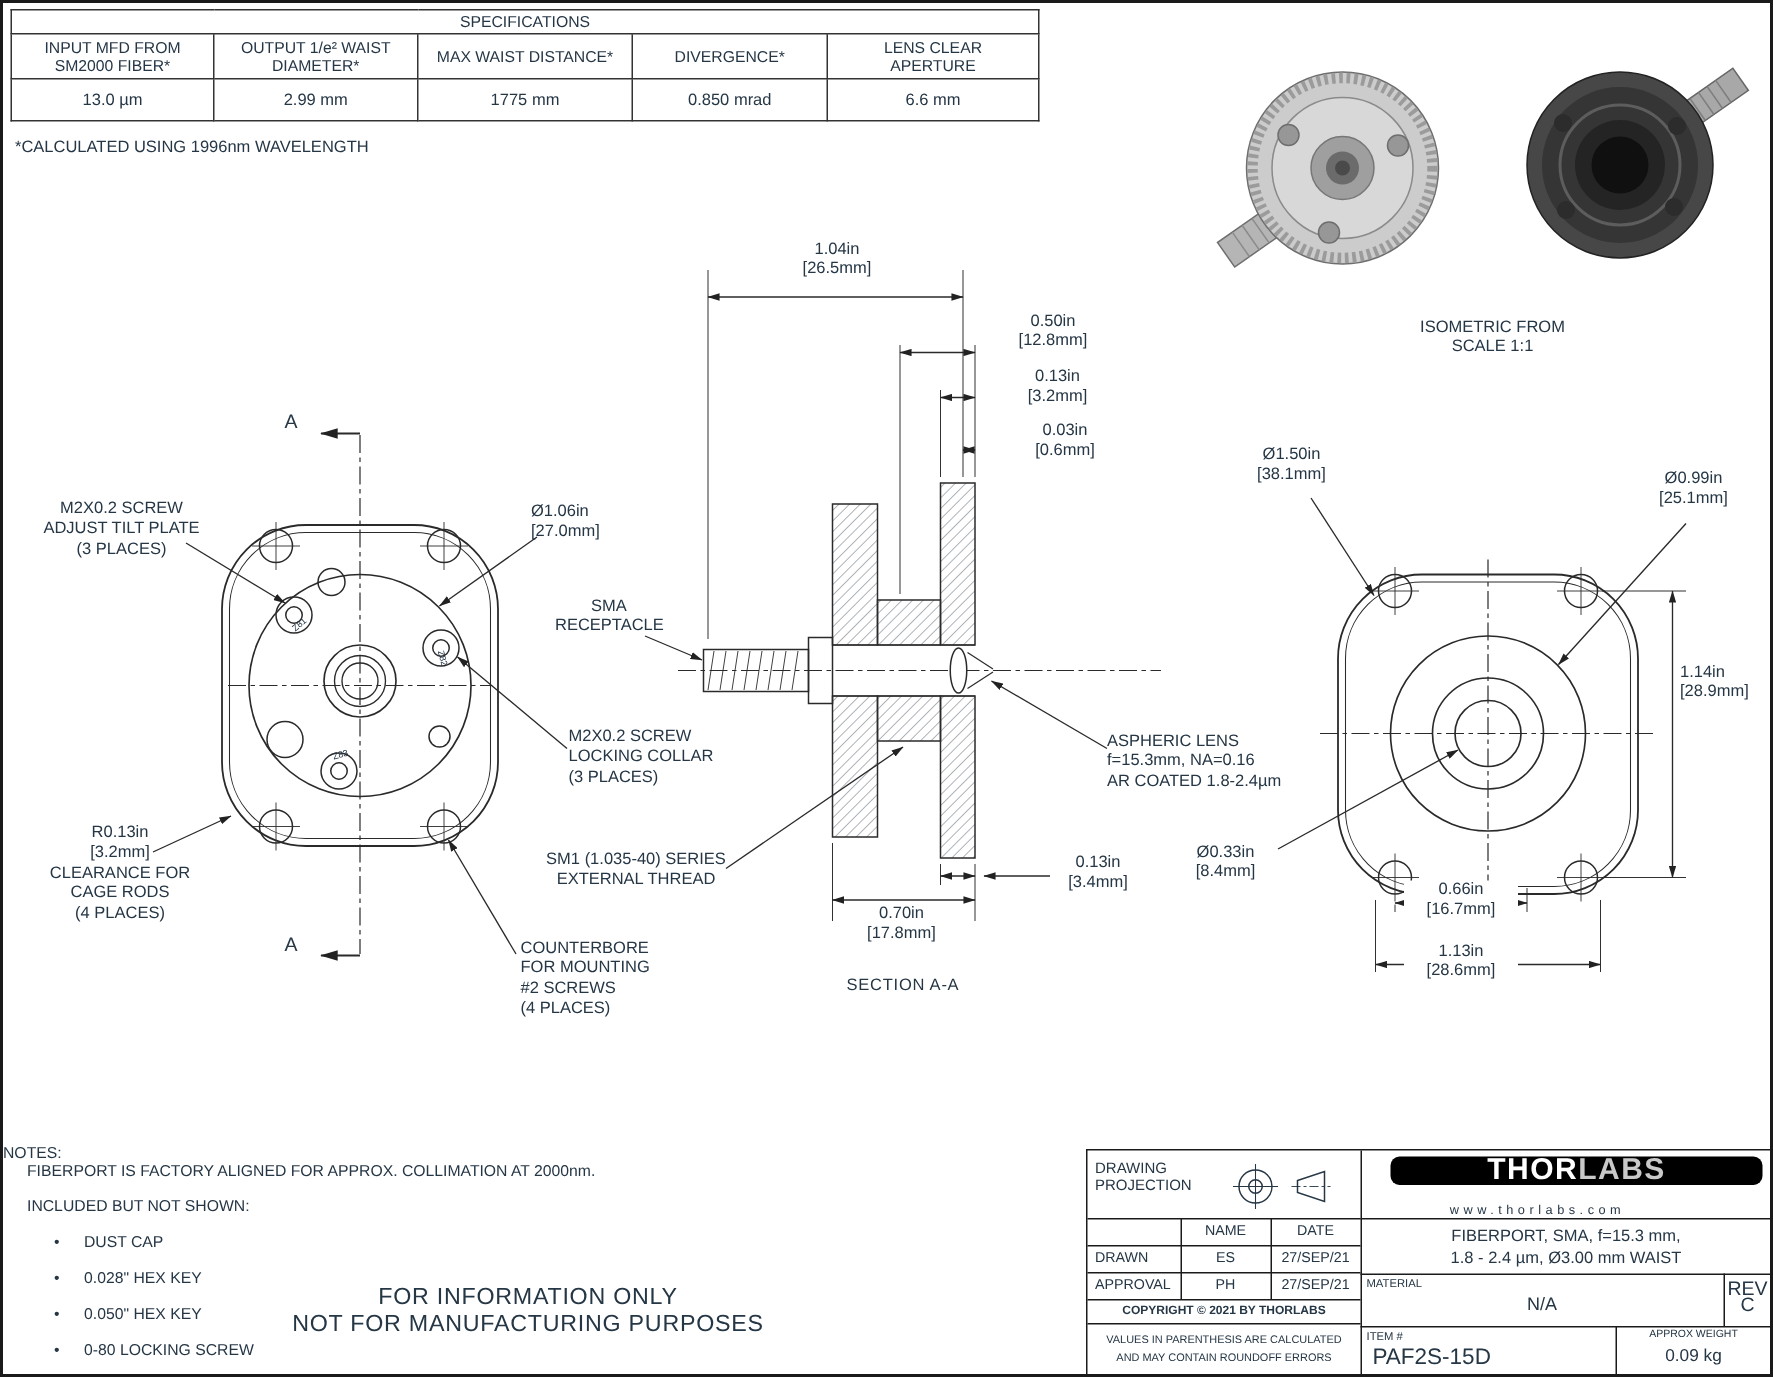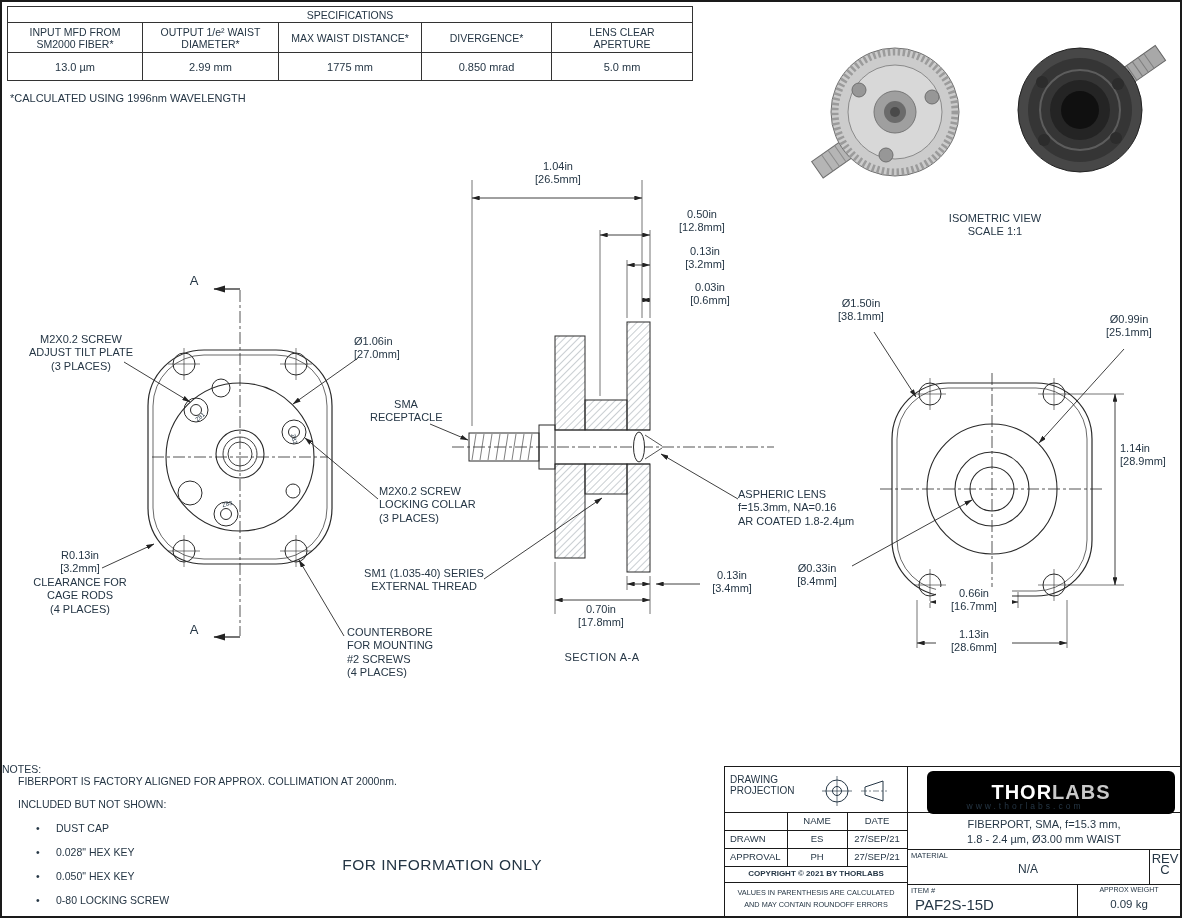--- a/index.html
+++ b/index.html
@@ -6,42 +6,42 @@
   html,body { background:#ffffff; }
   #sheet { position:relative; width:1182px; height:918px; background:#fff;
            border:2px solid #1a1a1a; overflow:hidden;
            font-family:"Liberation Sans", sans-serif; color:#253645; }
   svg.overlay { position:absolute; left:0; top:0; }
   .lbl { position:absolute; font-size:11px; line-height:1.22; white-space:pre-line; color:#253645; }
   .c { text-align:center; }
   .bg { background:#fff; }
   .sm { font-size:10.5px; }
   .tiny { position:absolute; font-size:6px; color:#253645; }
-  .big { font-size:15.5px; letter-spacing:0.5px;text-align:right; }
+  .big { font-size:15.5px; letter-spacing:0.5px; }
 
   
   #spec { position:absolute; left:5px; top:4px; border-collapse:collapse; table-layout:fixed; }
   #spec th, #spec td { border:1px solid #333; font-weight:normal; font-size:10.5px;
                        text-align:center; vertical-align:middle; white-space:pre-line;
                        padding:2px 3px; color:#253645; }
   #spec .title { height:16px; padding:1px; }
   #spec thead tr:nth-child(2) th { height:30px; }
   #spec tbody td { height:28px; font-size:11px; }
 
   
   .bullet { font-size:10.5px; line-height:10.6px; color:#253645; }
   .bullet::before { content:"•"; display:inline-block; width:20px; }
 
   
   #tblock { position:absolute; left:722px; top:764px; width:459px; height:152px;
             border:1.5px solid #1a1a1a; }
   #tblock .vline { position:absolute; width:0; border-left:1px solid #1a1a1a; }
   #tblock .hline { position:absolute; height:0; border-top:1px solid #1a1a1a; }
   #tblock .tc { position:absolute; font-size:9.5px; color:#253645; white-space:pre-line; }
-  .logo-box { position:absolute; left:202px; top:4px; width:248px; height:43px;
+  .logo-box { position:absolute; left:202px; top:4px; width:248px; height:19px;
               background:#000; border-radius:6px; display:flex; align-items:center;
               justify-content:center; font-weight:bold; font-size:20px; letter-spacing:1px; }
   .logo-box .p1 { color:#ffffff; }
   .logo-box .p2 { color:#c9c9c9; }
 </style>
 </head>
 <body>
 
 <div id="sheet">
 
@@ -262,27 +262,27 @@
         <th>LENS CLEAR
 APERTURE</th>
       </tr>
     </thead>
     <tbody>
       <tr>
         <td>13.0 µm</td>
         <td>2.99 mm</td>
         <td>1775 mm</td>
         <td>0.850 mrad</td>
-        <td>5.0 mm</td>
+        <td>6.6 mm</td>
       </tr>
     </tbody>
   </table>
   <div class="lbl" style="left:8px;top:90px">*CALCULATED USING 1996nm WAVELENGTH</div>
 
-  <div class="lbl c" style="left:912px;top:210px;width:162px">ISOMETRIC VIEW
+  <div class="lbl c" style="left:912px;top:210px;width:162px">ISOMETRIC FROM
 SCALE 1:1</div>
 
   <div class="lbl c" style="left:182px;top:271px;width:20px;font-size:13px">A</div>
   <div class="lbl c" style="left:182px;top:620px;width:20px;font-size:13px">A</div>
   <div class="lbl c" style="left:18px;top:331px;width:122px">M2X0.2 SCREW
 ADJUST TILT PLATE
 (3 PLACES)</div>
   <div class="lbl" style="left:352px;top:333px;width:80px">Ø1.06in
 [27.0mm]</div>
   <div class="lbl" style="left:377px;top:483px;width:120px">M2X0.2 SCREW
@@ -339,20 +339,21 @@
   <div class="lbl sm" style="left:16px;top:773px">FIBERPORT IS FACTORY ALIGNED FOR APPROX. COLLIMATION AT 2000nm.</div>
   <div class="lbl sm" style="left:16px;top:796px">INCLUDED BUT NOT SHOWN:</div>
   <div class="lbl" style="left:34px;top:808px">
     <div class="bullet"><span>DUST CAP</span></div>
     <div class="bullet"><span>0.028" HEX KEY</span></div>
     <div class="bullet"><span>0.050" HEX KEY</span></div>
     <div class="bullet"><span>0-80 LOCKING SCREW</span></div>
     
   </div>
   <div class="lbl c big" style="left:160px;top:854px;width:380px">FOR INFORMATION ONLY</div>
+  <div class="lbl c big" style="left:160px;top:872px;width:380px">NOT FOR MANUFACTURING PURPOSES</div>
 
   <div id="tblock">
     <div class="vline" style="left:182px;top:0;height:150px"></div>
     <div class="hline" style="left:0;top:45px;width:182px"></div>
     <div class="hline" style="left:0;top:63px;width:182px"></div>
     <div class="hline" style="left:0;top:81px;width:182px"></div>
     <div class="hline" style="left:0;top:99px;width:182px"></div>
     <div class="hline" style="left:0;top:115px;width:182px"></div>
     <div class="vline" style="left:62px;top:45px;height:54px"></div>
     <div class="vline" style="left:122px;top:45px;height:54px"></div>

